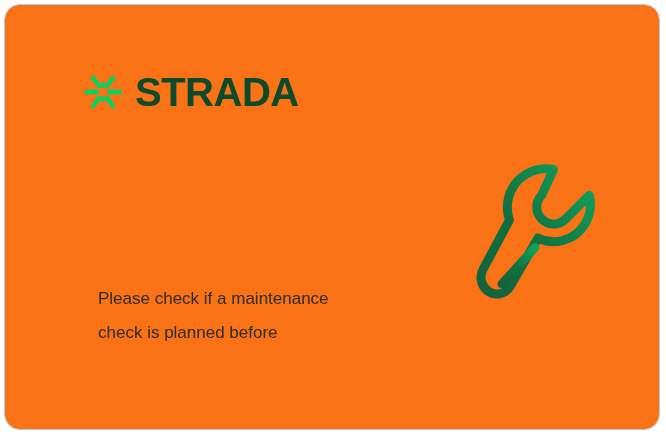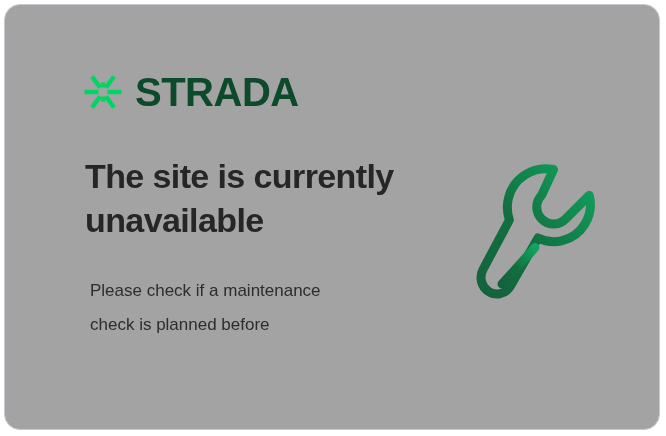--- a/index.html
+++ b/index.html
@@ -14,21 +14,21 @@
     overflow: hidden;
   }
 
   .page-card {
     position: absolute;
     left: 4px;
     top: 4px;
     width: 656px;
     height: 426px;
     box-sizing: border-box;
-    background: #a3a3a3;
+    background: #f97316;
     border: 1px solid #c6cad0;
     border-radius: 16px;
     overflow: hidden;
   }
 
   
   .brand-lockup {
     position: absolute;
     left: 78px;
     top: 66px;
@@ -66,21 +66,21 @@
     letter-spacing: -0.6px;
     color: #262626;
   }
 
   
   .body-copy {
     position: absolute;
     left: 81px;
     top: 265px;
     width: 300px;
-    margin: 4px;
+    margin: 12px;
     font-family: "Liberation Sans", sans-serif;
     font-size: 17px;
     font-weight: normal;
     line-height: 2.0;
     color: #2d2d2d;
   }
   .body-copy .copy-line { display: block; }
 
   
   .wrench-illustration {
@@ -116,21 +116,20 @@
 
         <line x1="31.0" y1="36.5" x2="23.0" y2="25.5"></line>
 
         <line x1="20" y1="11.5" x2="20" y2="16.6"></line>
         <line x1="20" y1="25.4" x2="20" y2="30.5"></line>
       </g>
     </svg>
     <span class="brand-wordmark">STRADA</span>
   </div>
 
-  <h1 class="headline">The site is currently unavailable</h1>
 
   <p class="body-copy">
     <span class="copy-line">Please check if a maintenance</span>
     <span class="copy-line">check is planned before</span>
   </p>
 
   <div class="wrench-illustration">
     <svg viewBox="0 0 164 164" aria-hidden="true">
       <defs>
         <linearGradient id="wrenchGradient" x1="0" y1="1" x2="1" y2="0">

